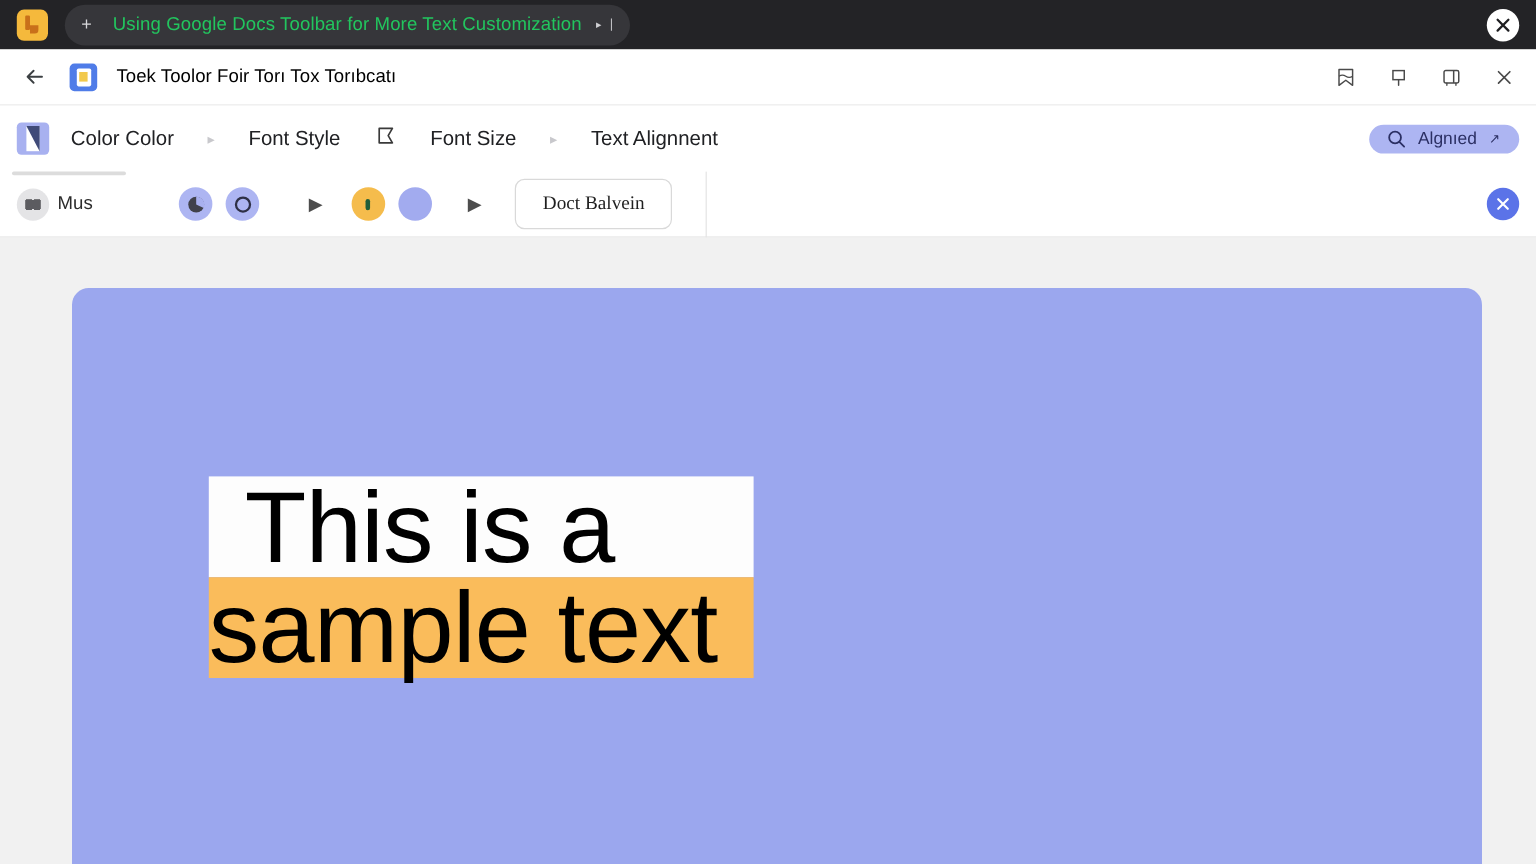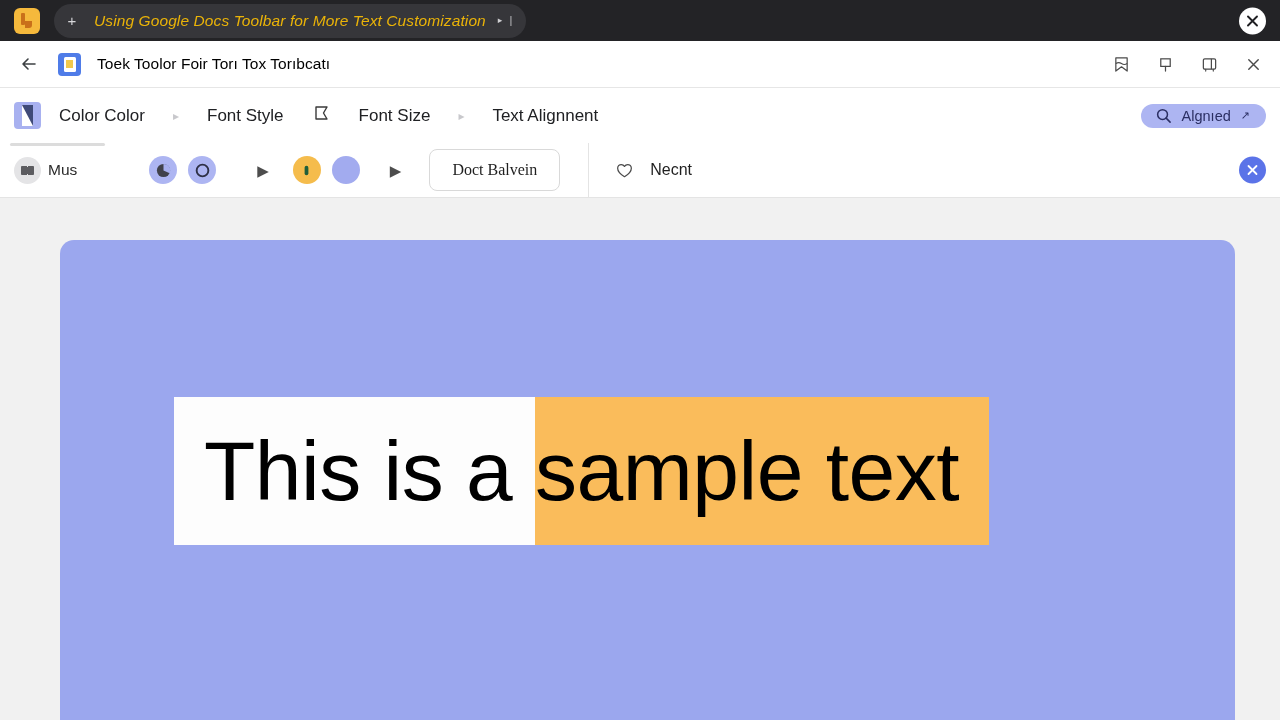--- a/index.html
+++ b/index.html
@@ -61,27 +61,26 @@
   .tab-plus {
     color: #d7d7da;
     font-size: 15px;
     line-height: 1;
     margin-right: 16px;
     width: 12px;
     text-align: center;
     user-select: none;
   }
   .tab-title {
-    color: #eab308;
+    color: #22c55e;
     font-size: 15.5px;
     white-space: nowrap;
     overflow: hidden;
     text-overflow: clip;
     letter-spacing: 0.1px;
-    font-style: italic;
   }
   .tab-caret {
     margin-left: 12px;
     color: #cfcfd2;
     font-size: 9px;
     line-height: 1;
   }
   .tab-bar-mark {
     margin-left: 7px;
     color: #bfbfc3;
@@ -332,23 +331,24 @@
   .page {
     position: absolute;
     left: 60px; top: 42px;
     width: 1175px; height: 520px;
     background: #9BA7EE;
     border-radius: 14px;
   }
   .text-line {
     position: absolute;
     left: 114px; top: 157px;
-    height: 148px;
+    height: 165px;
     display: flex;
     align-items: stretch;
+    flex-direction: column;
   }
   .seg {
     display: flex;
     align-items: center;
     font-size: 84px;
     color: #000000;
     line-height: 1;
     white-space: pre;
     letter-spacing: -0.5px;
   }
@@ -479,26 +479,20 @@
     <div class="swatch-plain"></div>
 
     <span class="tri-sep">▶</span>
 
     <div class="combo-box">
       <span class="combo-label">Doct Balvein</span>
     </div>
 
     <div class="field-div"></div>
 
-    <div class="fav-field">
-      <svg width="19" height="19" viewBox="0 0 20 20">
-        <path d="M10 16.5 C10 16.5 2.8 12.2 2.8 7.6 C2.8 5.3 4.6 3.7 6.6 3.7 C8 3.7 9.3 4.5 10 5.7 C10.7 4.5 12 3.7 13.4 3.7 C15.4 3.7 17.2 5.3 17.2 7.6 C17.2 12.2 10 16.5 10 16.5 Z" stroke="#4a4a4a" stroke-width="1.3" fill="none" stroke-linejoin="round"></path>
-      </svg>
-      <span class="fav-label">Necnt</span>
-    </div>
 
     <div class="close-circle">
       <svg width="13" height="13" viewBox="0 0 13 13">
         <path d="M2.5 2.5 L10.5 10.5 M10.5 2.5 L2.5 10.5" stroke="#ffffff" stroke-width="1.8" stroke-linecap="round"></path>
       </svg>
     </div>
   </div>
 
   <div class="canvas">
     <div class="page">

